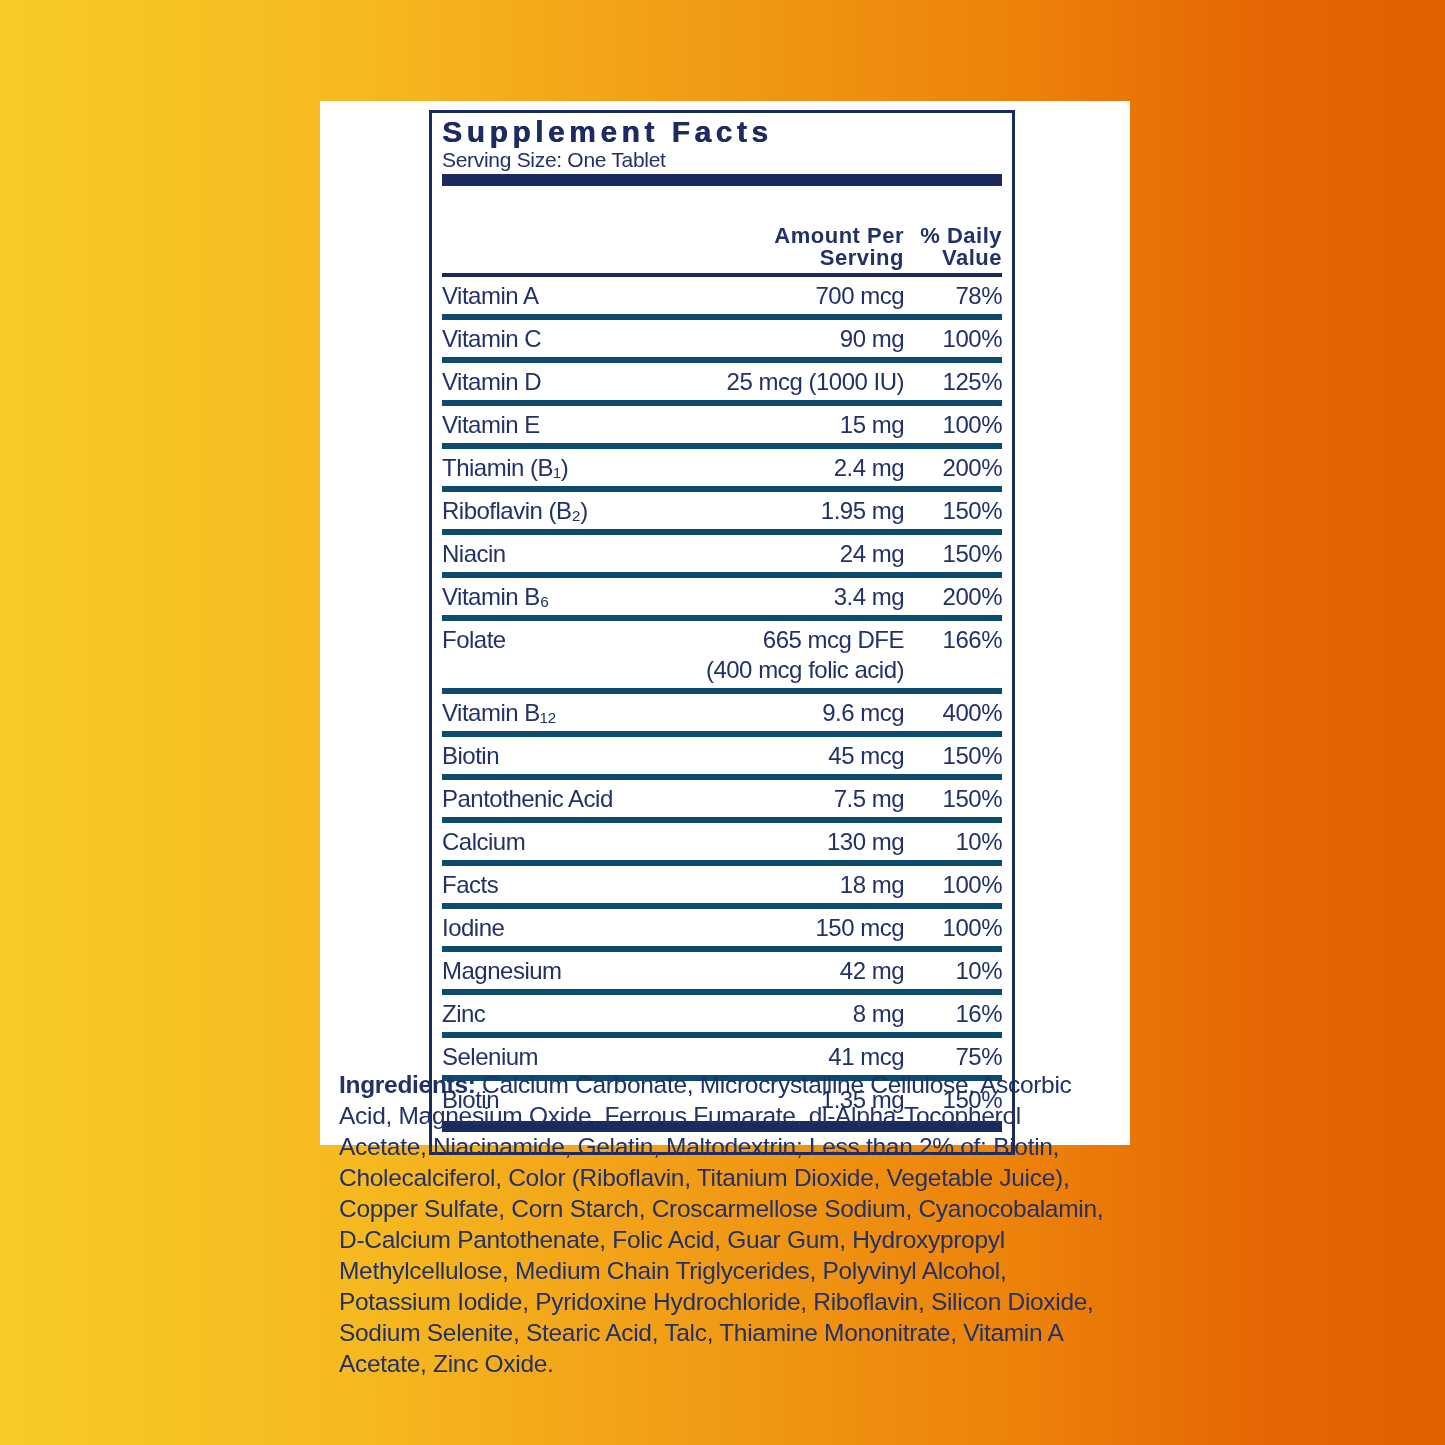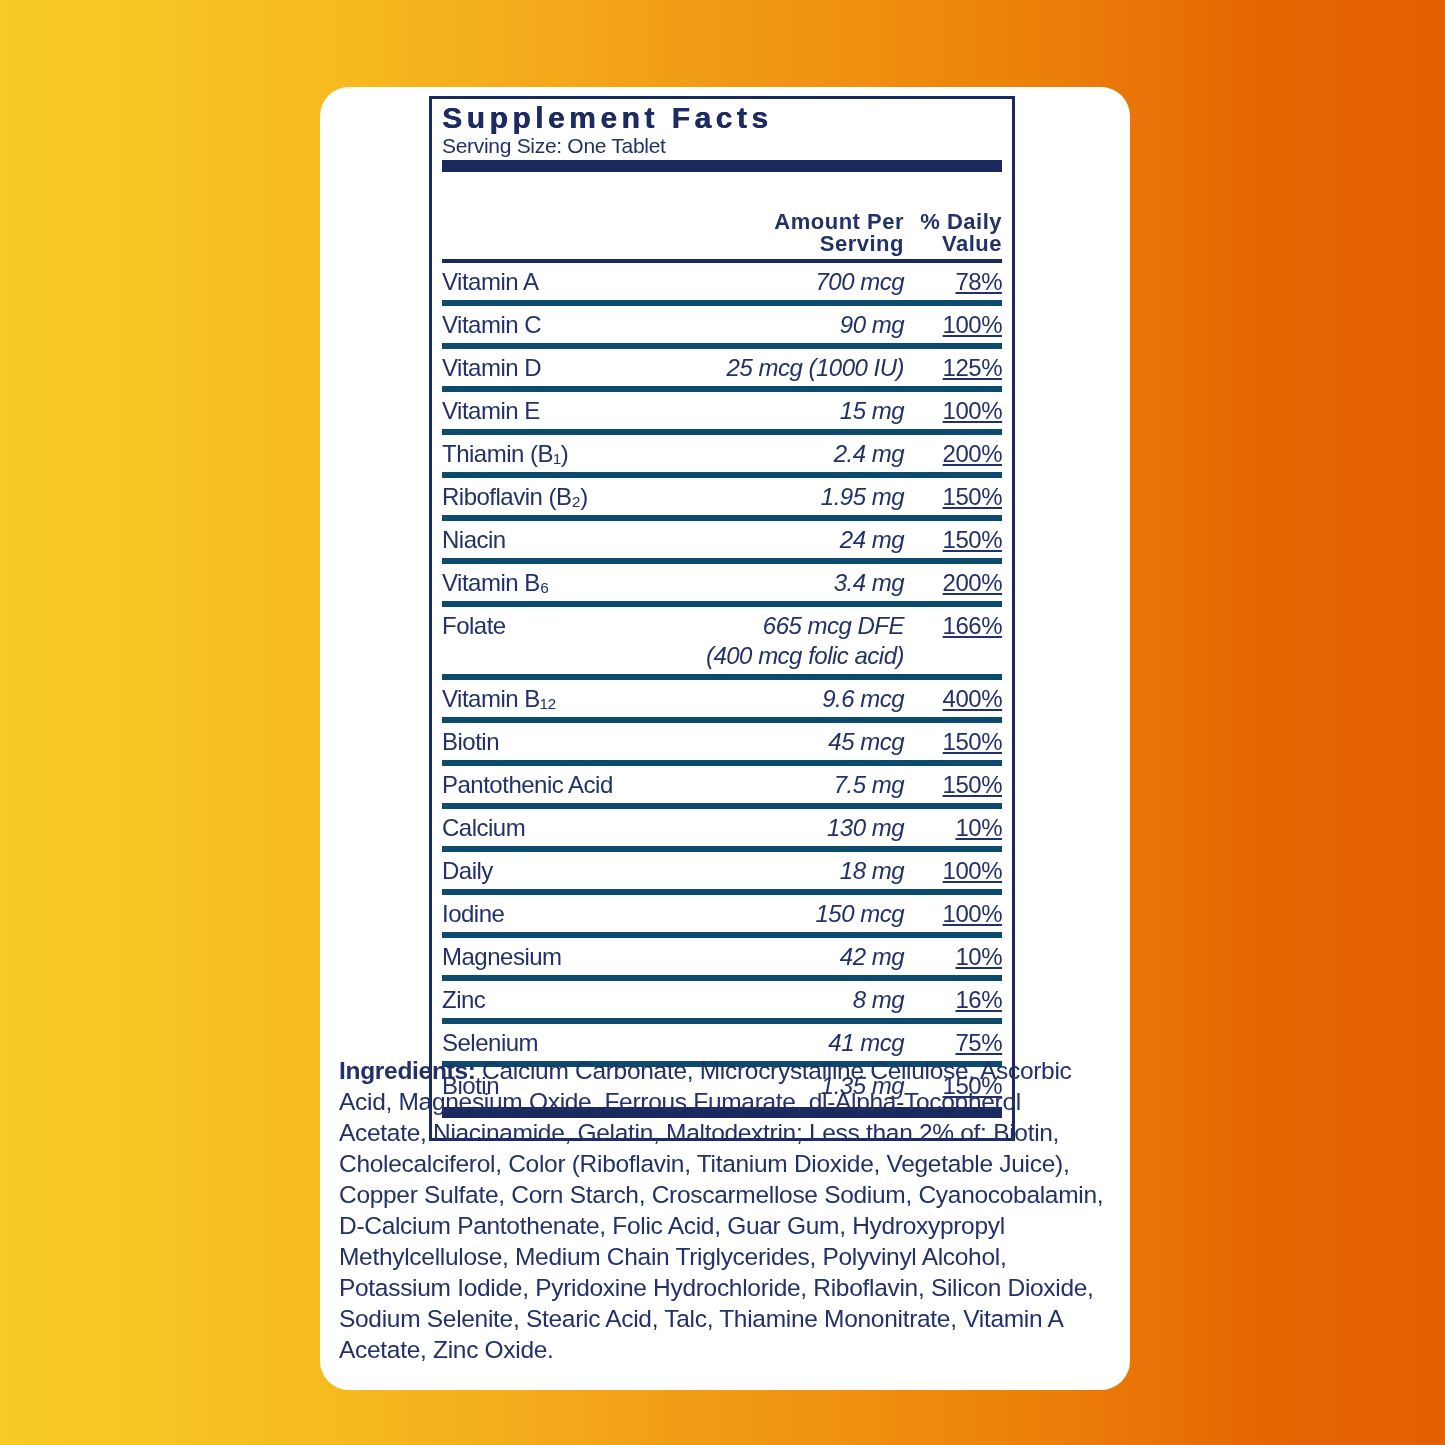--- a/index.html
+++ b/index.html
@@ -6,23 +6,22 @@
   body{
     width:1445px;height:1445px;
     font-family:"Liberation Sans","DejaVu Sans",sans-serif;
     overflow:hidden;
   }
   .stage{
     position:relative;width:1445px;height:1445px;
     background:linear-gradient(90deg,#f9cb27 0%,#f6b91f 25%,#f2a018 45%,#ec8009 72%,#e56503 88%,#e25f00 100%);
   }
   .panel{
-    position:absolute;left:320px;top:87px;width:810px;height:1303px;
+    position:absolute;left:320px;top:101px;width:810px;height:1044px;
     background:#ffffff;
-    border-radius:29px;
   }
   .facts-box{
     position:absolute;left:109px;top:9px;width:586px;
     box-sizing:border-box;
     border:3px solid #1b2a5e;
     padding:3px 10px 0 10px;
     color:#223168;
   }
   .facts-title{
     margin:0;
@@ -49,22 +48,22 @@
   .rows{}
   .nutrient-row{
     display:grid;grid-template-columns:auto 1fr 98px;
     align-items:start;
     padding:4px 0 3px 0;
     border-bottom:6px solid #0c4a6e;
     font-size:24px;line-height:30px;letter-spacing:-0.5px;
   }
   .nutrient-row:last-child{border-bottom:none;}
   .cell-name{text-align:left;white-space:nowrap;}
-  .cell-amount{text-align:right;white-space:nowrap;font-style:italic;}
-  .cell-dv{text-align:right;white-space:nowrap;text-decoration:underline;}
+  .cell-amount{text-align:right;white-space:nowrap;}
+  .cell-dv{text-align:right;white-space:nowrap;}
   .amount-line2{display:block;}
   .bar-thick-bottom{height:11px;margin:3px 0 20px 0;}
   .ingredients{
     position:absolute;left:19px;right:20px;top:968px;
     margin:0;
     color:#223168;
     font-size:24.5px;line-height:31px;letter-spacing:-0.3px;
     text-align:left;
   }
   .ingredients b{letter-spacing:-0.3px;}
@@ -164,21 +163,21 @@
     <div class="cell-dv">150%</div>
   </div>
 
   <div class="nutrient-row">
     <div class="cell-name">Calcium</div>
     <div class="cell-amount"><span>130 mg</span></div>
     <div class="cell-dv">10%</div>
   </div>
 
   <div class="nutrient-row">
-    <div class="cell-name">Daily</div>
+    <div class="cell-name">Facts</div>
     <div class="cell-amount"><span>18 mg</span></div>
     <div class="cell-dv">100%</div>
   </div>
 
   <div class="nutrient-row">
     <div class="cell-name">Iodine</div>
     <div class="cell-amount"><span>150 mcg</span></div>
     <div class="cell-dv">100%</div>
   </div>
 

